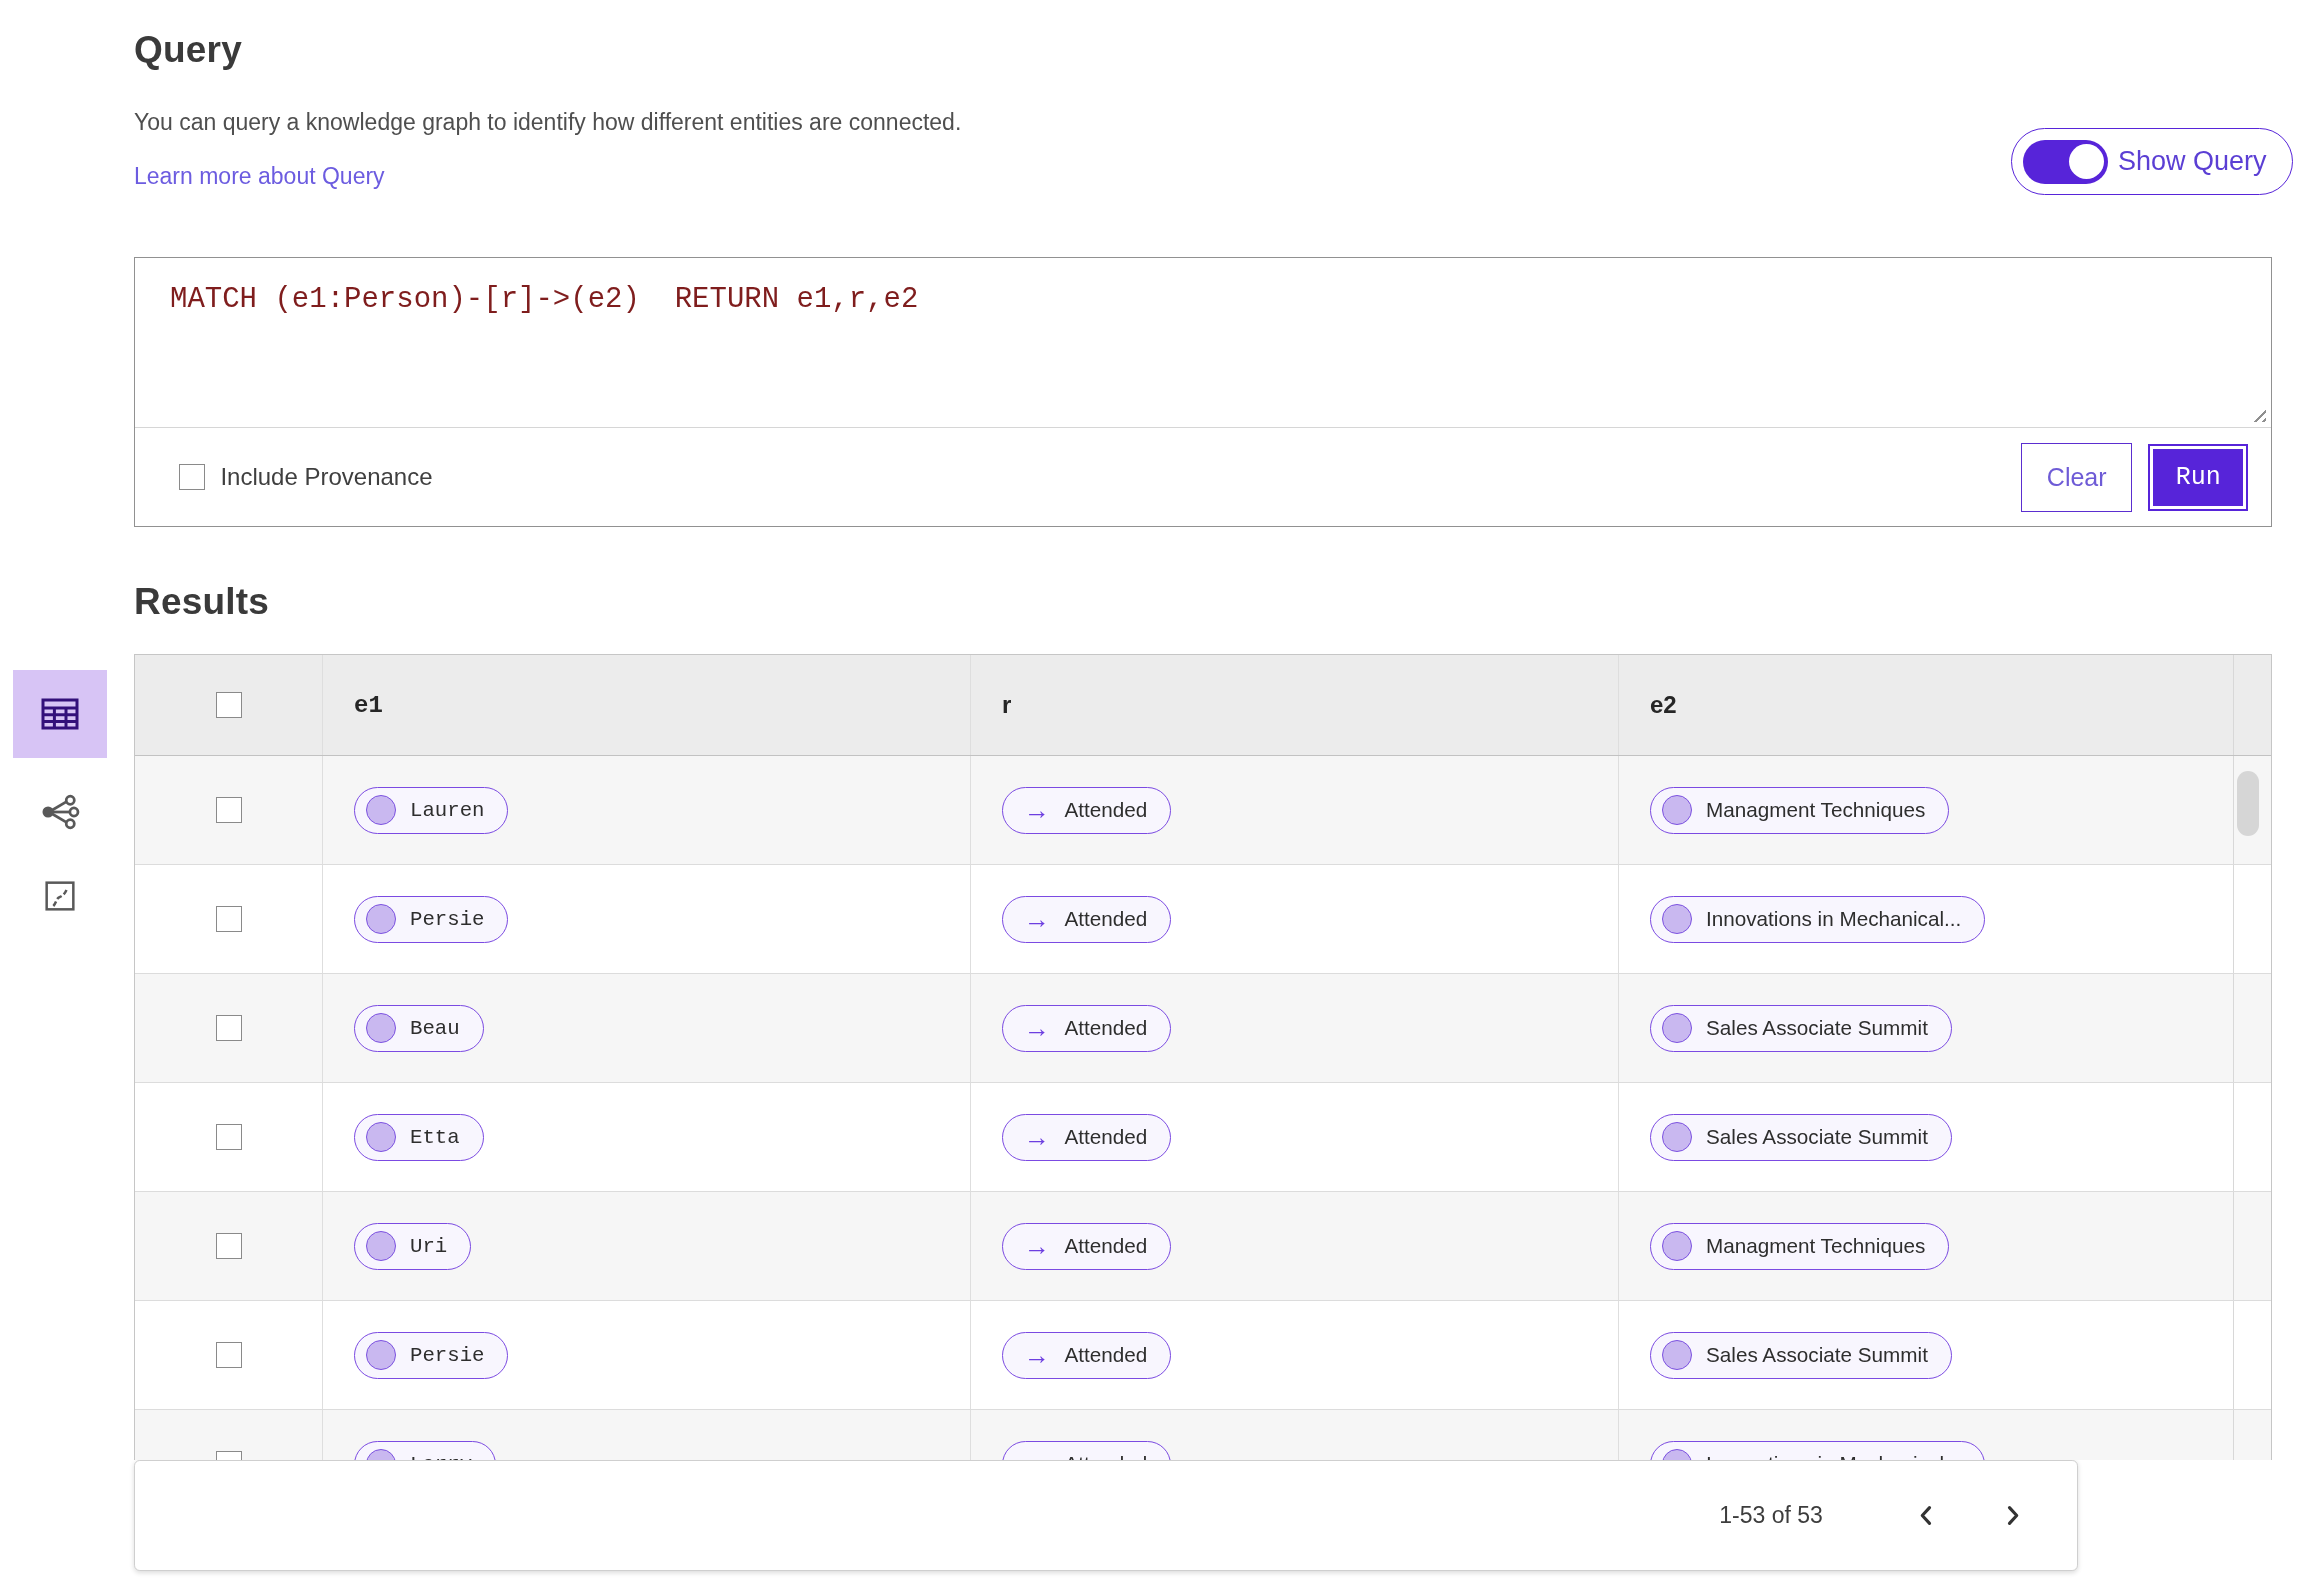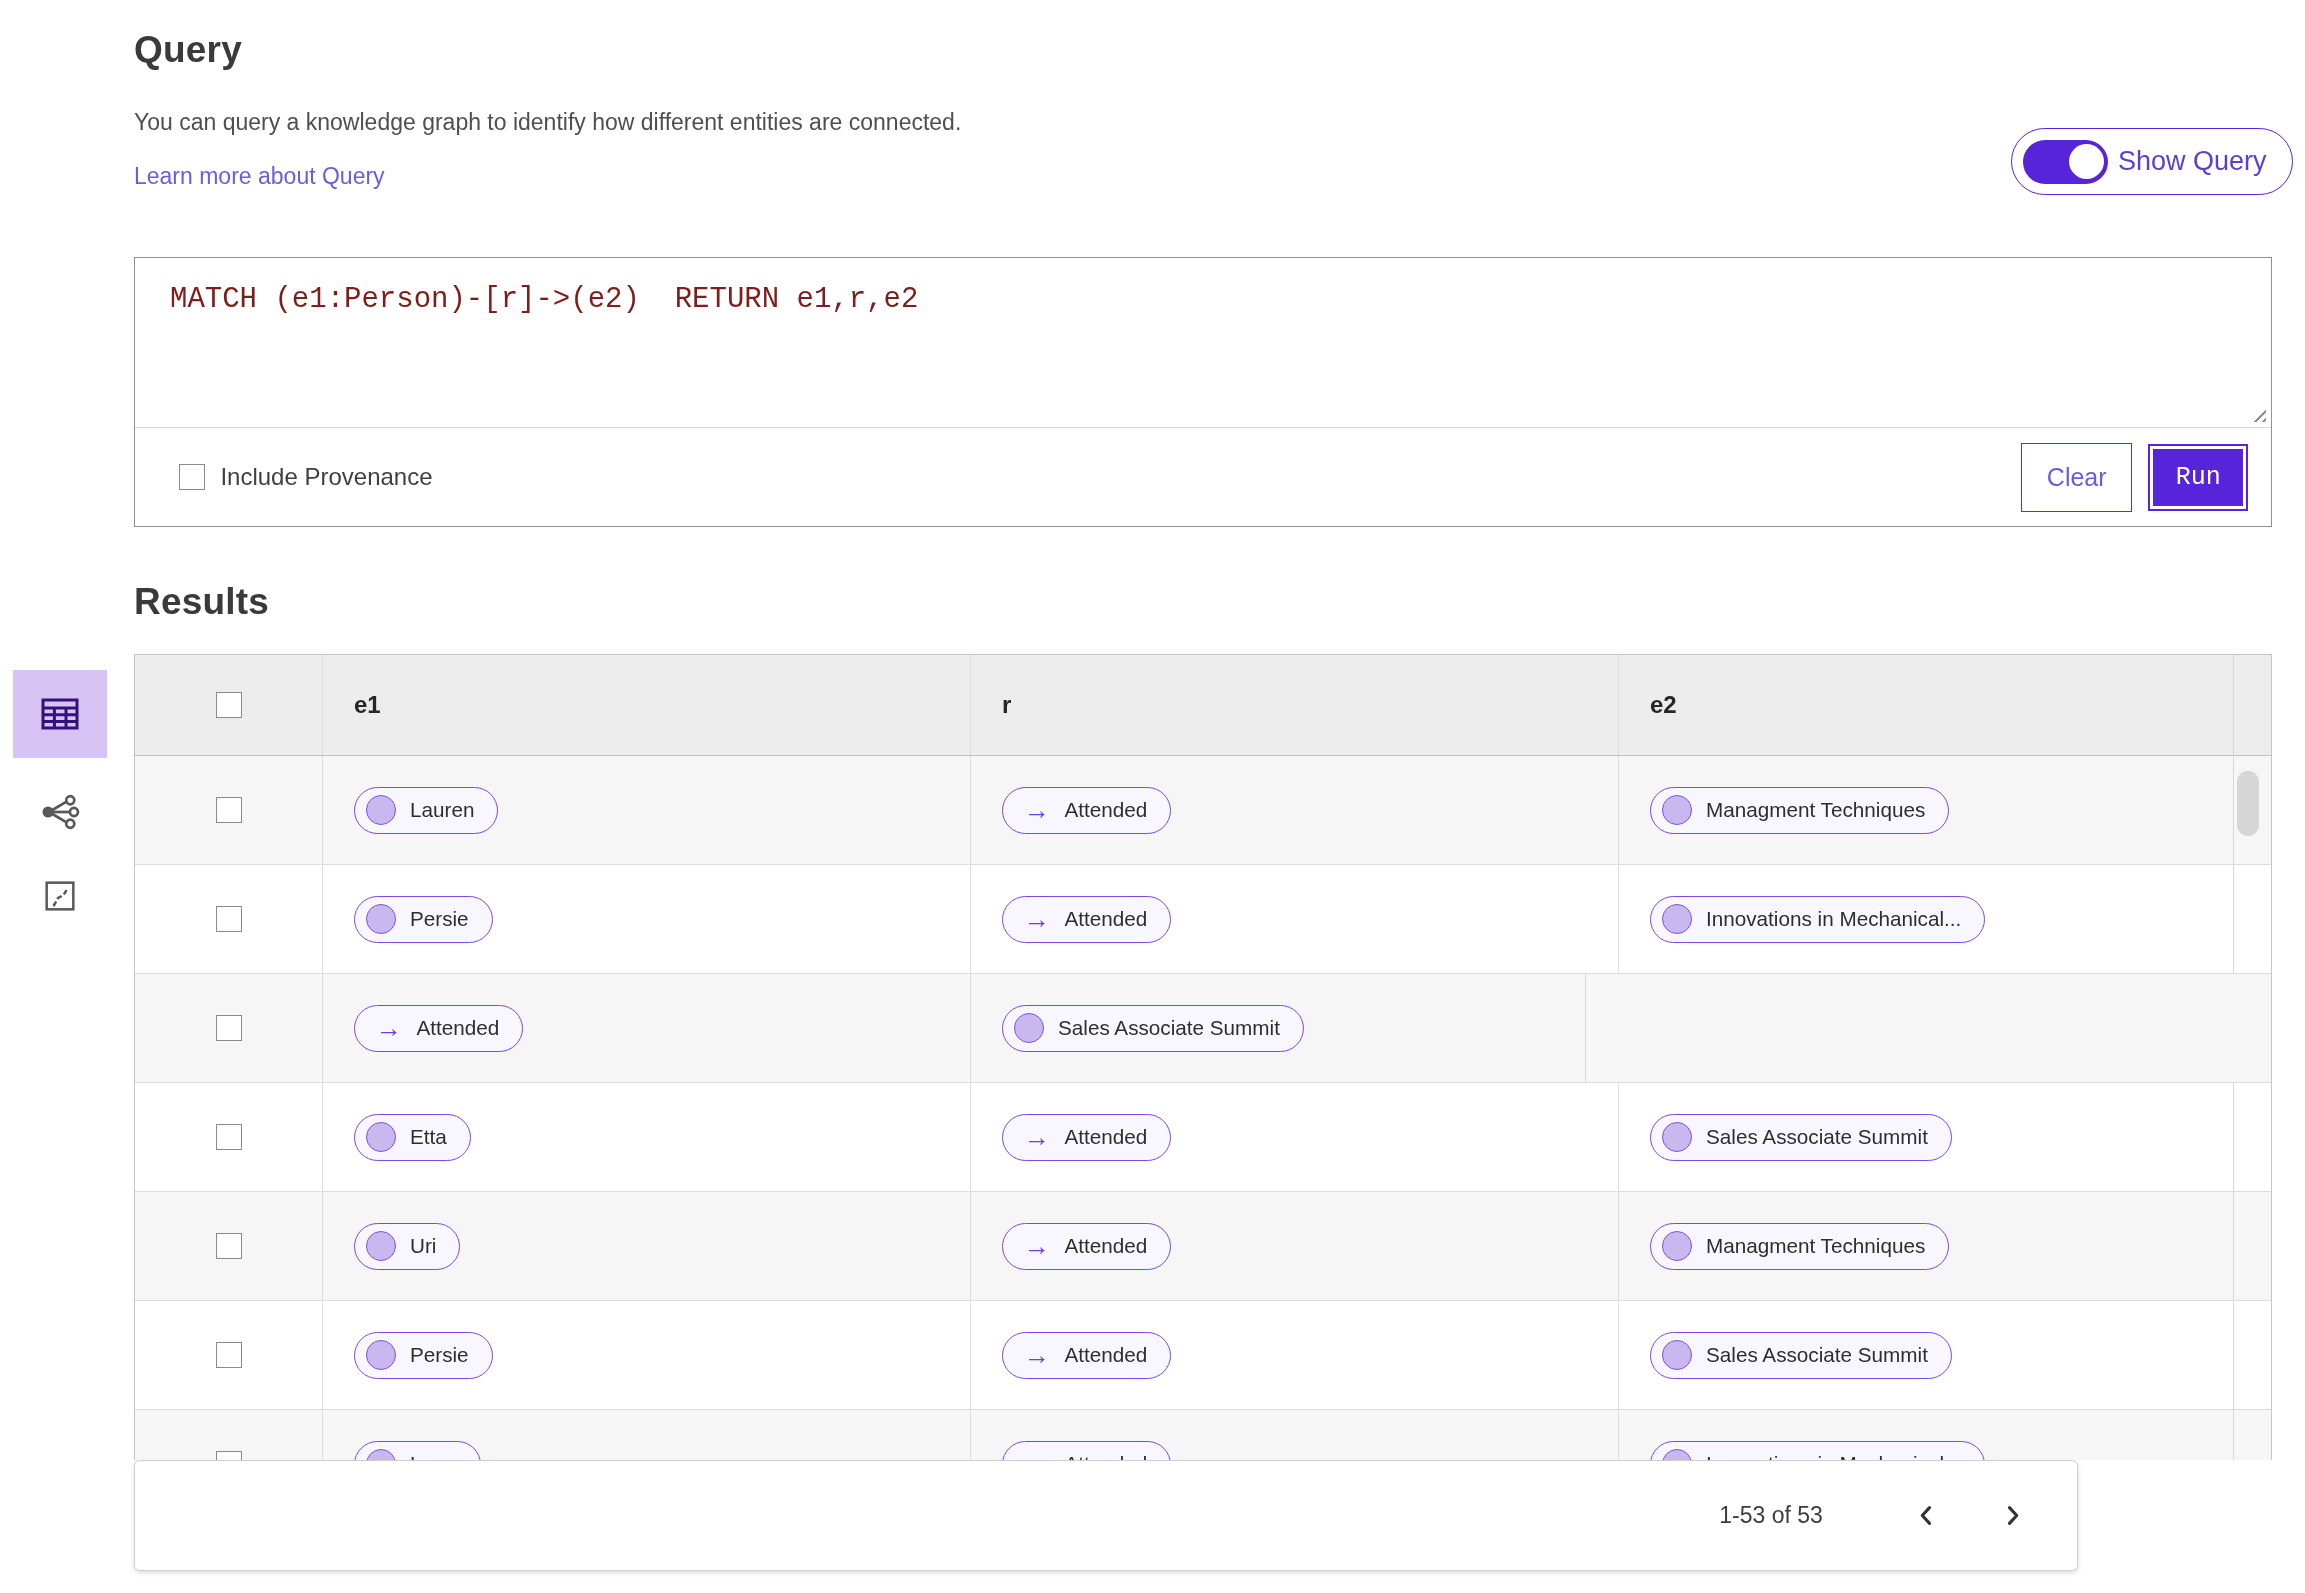--- a/index.html
+++ b/index.html
@@ -37,21 +37,21 @@
   .view-rail { position: absolute; left: 12.5px; top: 670px; width: 94px; display: flex; flex-direction: column; align-items: center; }
   .view-btn { width: 94px; height: 88px; display: flex; align-items: center; justify-content: center; cursor: pointer; background: transparent; border: none; }
   .view-btn.selected { background: #d7c4f5; }
   .view-btn + .view-btn { margin-top: 23px; height: 61px; }
 
   
   .results-table { margin-top: 31px; width: 2138px; border: 1px solid #c6c6c6; border-bottom: none; }
   .thead { display: flex; height: 101px; align-items: center; background: #ececec; border-bottom: 1px solid #c2c2c2; }
   .thead .hlabel { font-size: 24px; font-weight: bold; color: #262626; }
   .cell-check { width: 187px; display: flex; justify-content: center; align-items: center; }
-  .cell-e1 { width: 648px; padding-left: 31px; border-left: 1px solid #dedede; align-self: stretch; display: flex; align-items: center; }
+  .cell-e1 { width: 648px; padding-left: 31px; border-left: 1px solid #dedede; align-self: stretch; display: flex; align-items: center; font-family: Liberation Mono, monospace; }
   .cell-r  { width: 648px; padding-left: 31px; border-left: 1px solid #dedede; align-self: stretch; display: flex; align-items: center; }
   .cell-e2 { width: 615px; padding-left: 31px; border-left: 1px solid #dedede; align-self: stretch; display: flex; align-items: center; }
   .cell-gutter { width: 37px; border-left: 1px solid #d8d8d8; align-self: stretch; }
 
   .tbody { position: relative; height: 704px; overflow: hidden; background: #fff; }
   .trow { display: flex; height: 109px; align-items: center; border-bottom: 1px solid #dcdcdc; background: #fff; }
   .trow.odd { background: #f6f6f6; }
 
   .scroll-thumb { position: absolute; top: 15.4px; right: 12.5px; width: 22px; height: 65px; border-radius: 11.5px; background: #d6d6d6; cursor: grab; }
 
@@ -159,20 +159,26 @@
         <span class="pill-label bind-e2">Innovations in Mechanical...</span>
       </div>
     </div>
     <div class="cell-gutter"></div>
   </div>
 
   <div class="trow odd">
     <div class="cell-check">
               <input type="checkbox" class="checkbox" style="">
             </div>
+    <div class="cell-e1">
+      <div class="pill entity-pill">
+        <span class="dot"></span>
+        <span class="pill-label bind-e1">Beau</span>
+      </div>
+    </div>
     <div class="cell-r">
       <div class="pill rel-pill">
         <span class="arrow">→</span>
         <span class="pill-label bind-r">Attended</span>
       </div>
     </div>
     <div class="cell-e2">
       <div class="pill entity-pill">
         <span class="dot"></span>
         <span class="pill-label bind-e2">Sales Associate Summit</span>

